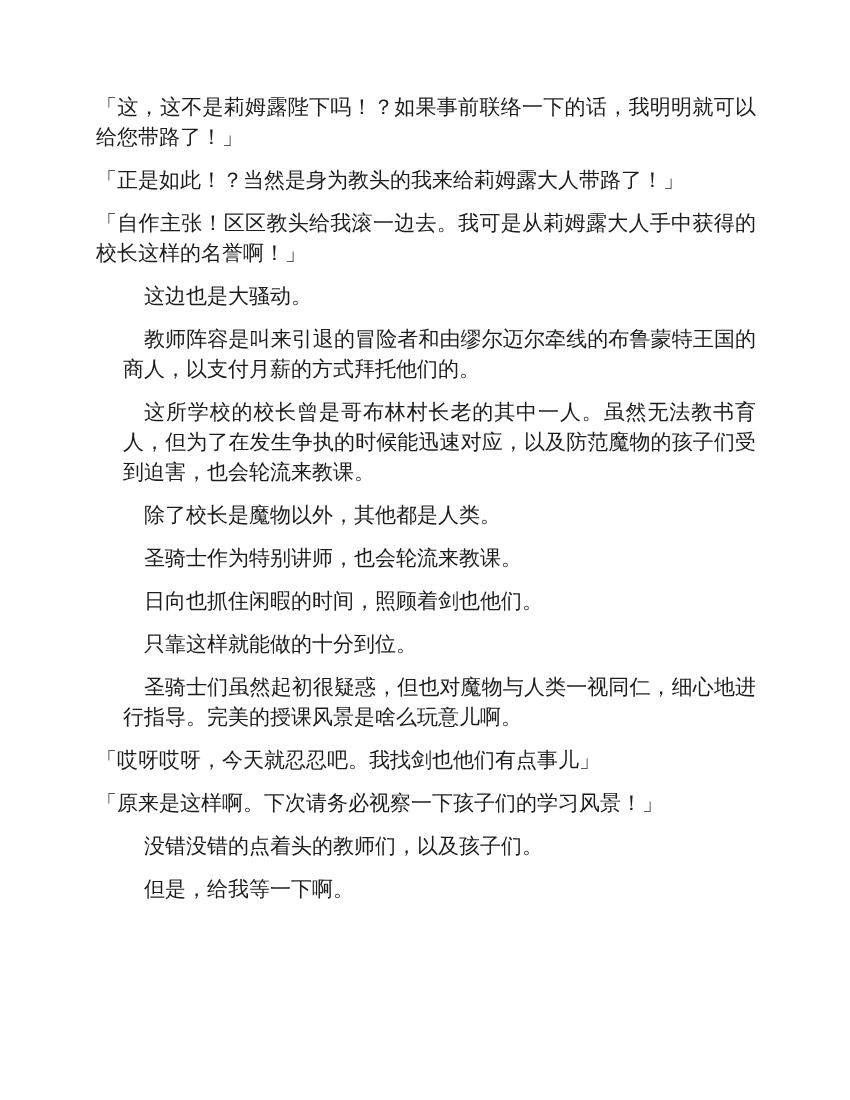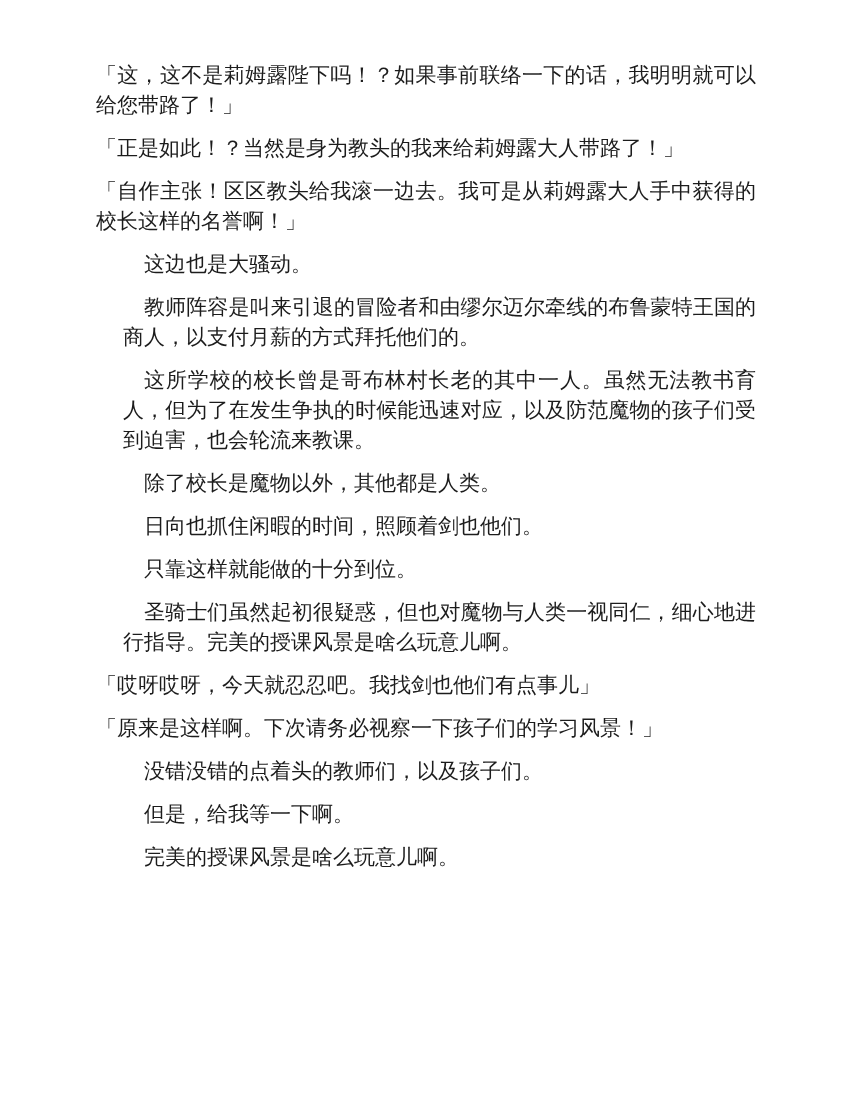--- a/index.html
+++ b/index.html
@@ -9,21 +9,21 @@
   }
   body {
     width: 850px;
     height: 1100px;
     overflow: hidden;
   }
   .page {
     box-sizing: border-box;
     width: 850px;
     height: 773px;
-    padding: 60px 94px 0 96px;
+    padding: 92px 94px 0 96px;
     background: #ffffff;
   }
   .text-body {
     width: 660px;
     font-family: "Liberation Serif", "DejaVu Serif", serif;
     font-size: 21px;
     line-height: 30px;
     color: #1c1c1c;
     text-align: justify;
     text-justify: inter-ideograph;
@@ -45,22 +45,22 @@
 
 <div class="page">
   <div class="text-body">
       <p class="quote">「这，这不是莉姆露陛下吗！？如果事前联络一下的话，我明明就可以给您带路了！」</p>
       <p class="quote">「正是如此！？当然是身为教头的我来给莉姆露大人带路了！」</p>
       <p class="quote">「自作主张！区区教头给我滚一边去。我可是从莉姆露大人手中获得的校长这样的名誉啊！」</p>
       <p class="narrative">这边也是大骚动。</p>
       <p class="narrative">教师阵容是叫来引退的冒险者和由缪尔迈尔牵线的布鲁蒙特王国的商人，以支付月薪的方式拜托他们的。</p>
       <p class="narrative">这所学校的校长曾是哥布林村长老的其中一人。虽然无法教书育人，但为了在发生争执的时候能迅速对应，以及防范魔物的孩子们受到迫害，也会轮流来教课。</p>
       <p class="narrative">除了校长是魔物以外，其他都是人类。</p>
+      <p class="narrative">圣骑士作为特别讲师，也会轮流来教课。</p>
       <p class="narrative">日向也抓住闲暇的时间，照顾着剑也他们。</p>
       <p class="narrative">只靠这样就能做的十分到位。</p>
       <p class="narrative">圣骑士们虽然起初很疑惑，但也对魔物与人类一视同仁，细心地进行指导。完美的授课风景是啥么玩意儿啊。</p>
       <p class="quote">「哎呀哎呀，今天就忍忍吧。我找剑也他们有点事儿」</p>
       <p class="quote">「原来是这样啊。下次请务必视察一下孩子们的学习风景！」</p>
       <p class="narrative">没错没错的点着头的教师们，以及孩子们。</p>
       <p class="narrative">但是，给我等一下啊。</p>
-      <p class="narrative">完美的授课风景是啥么玩意儿啊。</p>
     </div>
 </div>
 
 </body></html>

